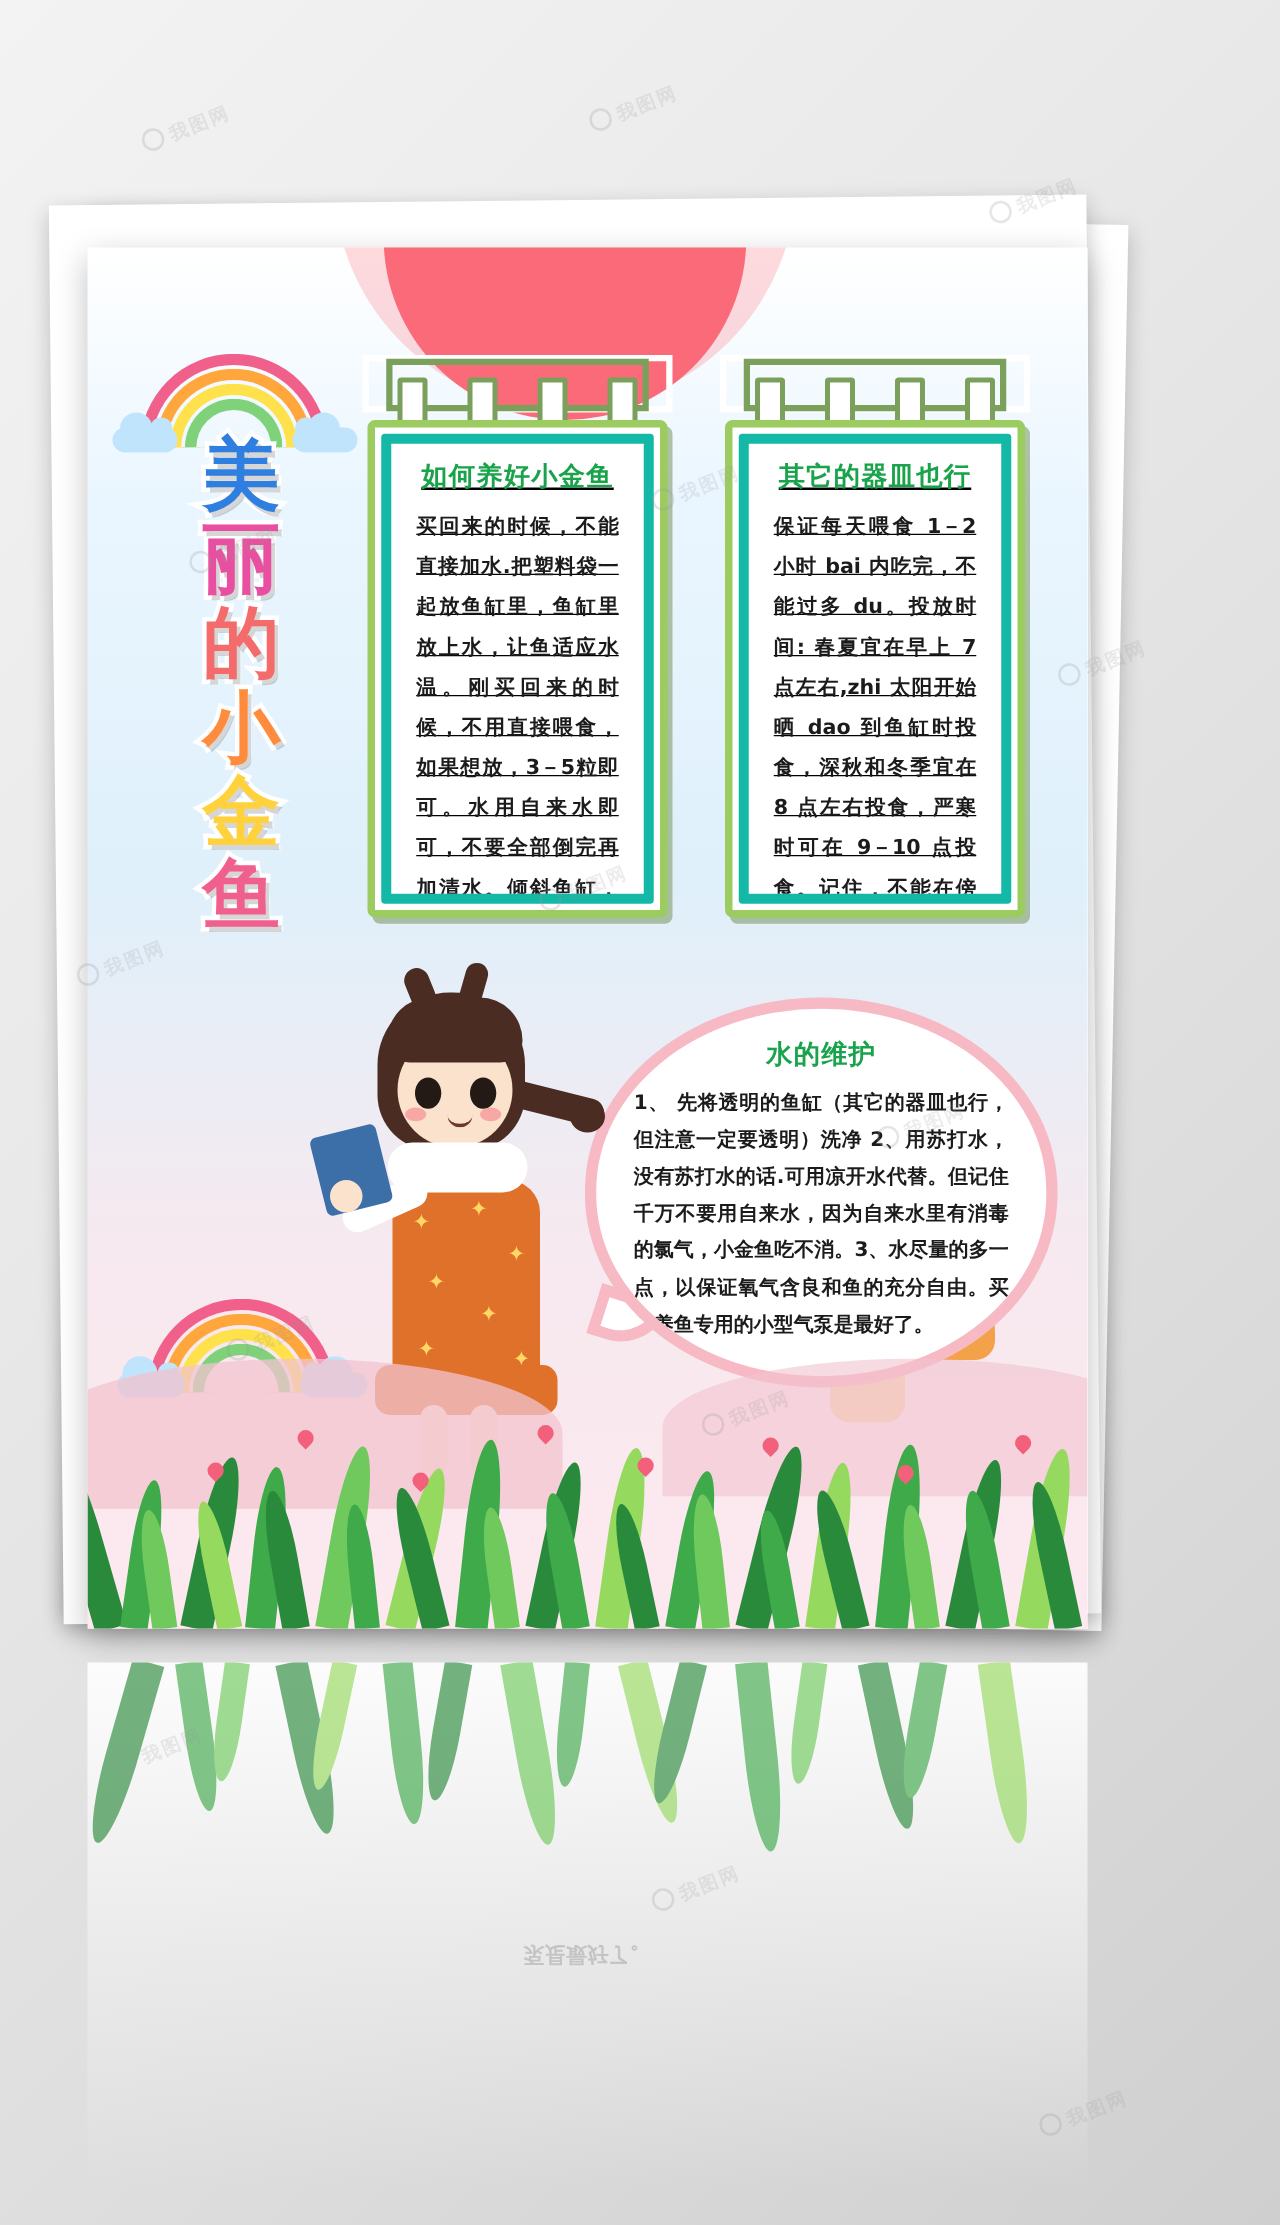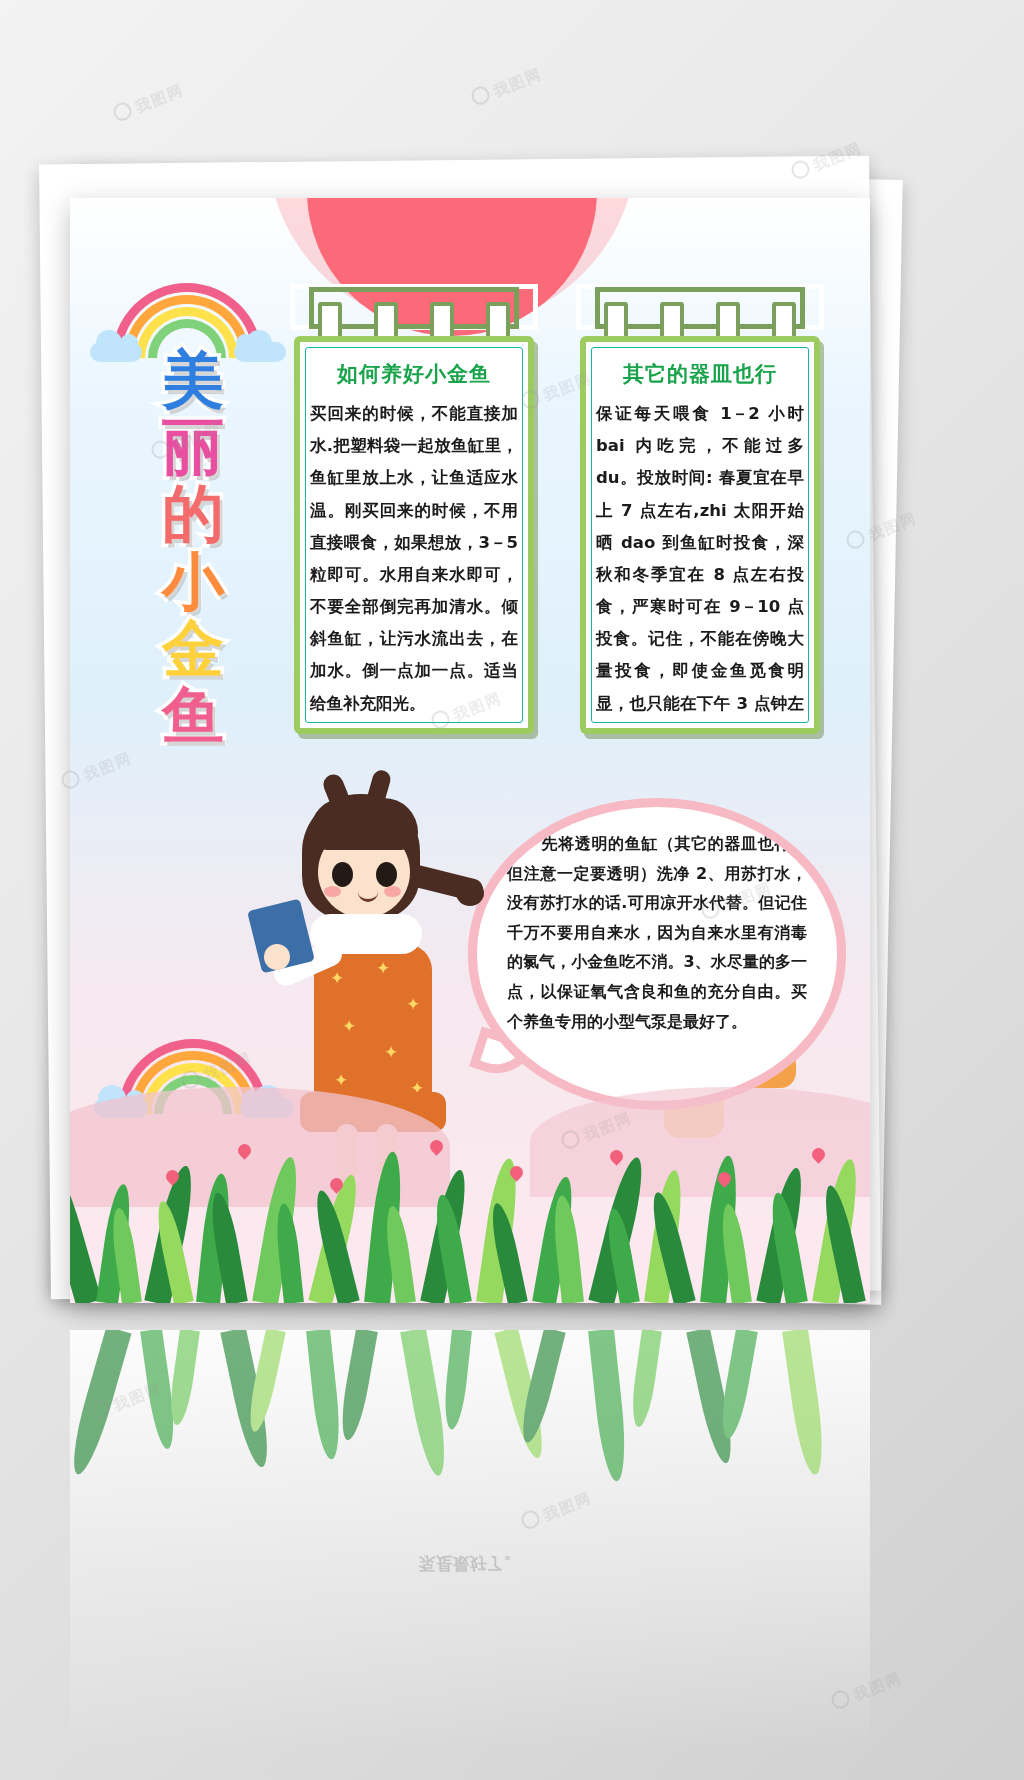--- a/index.html
+++ b/index.html
@@ -63,21 +63,21 @@
   
   .banner{position:absolute;}
   .banner .rail{position:absolute;left:8px;top:0;right:8px;height:46px;border:5px solid #ffffff;box-sizing:border-box;background:transparent;}
   .banner .rail-in{position:absolute;left:14px;top:-2px;right:14px;height:42px;border:5px solid #7aa05c;box-sizing:border-box;}
   .clip{position:absolute;top:18px;width:24px;height:44px;background:#fff;border:4px solid #7aa05c;box-sizing:border-box;border-radius:3px;}
   .box{
     position:absolute;left:12px;right:12px;top:52px;bottom:0;
     background:#ffffff;border:6px solid #9ccc5f;border-radius:6px;box-sizing:border-box;
     box-shadow:4px 5px 0 rgba(120,150,90,.55);
   }
-  .box .inner{position:absolute;inset:5px;border:1px solid #14b8a6;border-radius:3px;padding:12px 4px;box-sizing:border-box;overflow:hidden;}
+  .box .inner{position:absolute;inset:5px;border:8px solid #14b8a6;border-radius:3px;padding:12px 20px;box-sizing:border-box;overflow:hidden;text-decoration:underline;}
   .card-title{
     text-align:center;font-size:21px;font-weight:bold;color:#19a34b;
     font-family:"DejaVu Sans","Liberation Sans",sans-serif;margin-bottom:10px;letter-spacing:1px;
   }
   .card-body{
     font-size:16.5px;line-height:1.95;color:#1b1b1b;text-align:justify;
     font-family:"DejaVu Sans","Liberation Sans",sans-serif;font-weight:bold;
   }
   .banner-left{left:212px;top:86px;width:264px;height:450px;}
   .banner-right{left:498px;top:86px;width:264px;height:450px;}
@@ -222,20 +222,21 @@
     <div class="mush-stem"></div>
     <div class="mush-cap">
       <div class="dot" style="left:38px;top:40px;width:34px;height:26px;"></div>
       <div class="dot" style="left:96px;top:22px;width:44px;height:32px;"></div>
       <div class="dot" style="left:138px;top:62px;width:30px;height:22px;"></div>
       <div class="dot" style="left:62px;top:84px;width:26px;height:18px;"></div>
     </div>
 
     <div class="bubble-tail"></div>
     <div class="bubble">
+      <div class="card-title">水的维护</div>
       <div class="card-body">1、 先将透明的鱼缸（其它的器皿也行，但注意一定要透明）洗净 2、用苏打水，没有苏打水的话.可用凉开水代替。但记住千万不要用自来水，因为自来水里有消毒的氯气，小金鱼吃不消。3、水尽量的多一点，以保证氧气含良和鱼的充分自由。买个养鱼专用的小型气泵是最好了。</div>
     </div>
 
     <div class="girl">
       <div class="g-hair-back"></div>
       <div class="g-braid"></div>
         <div class="g-braid2"></div>
       <div class="g-face"></div>
       <div class="g-fringe"></div>
       <div class="g-tuft"></div>

